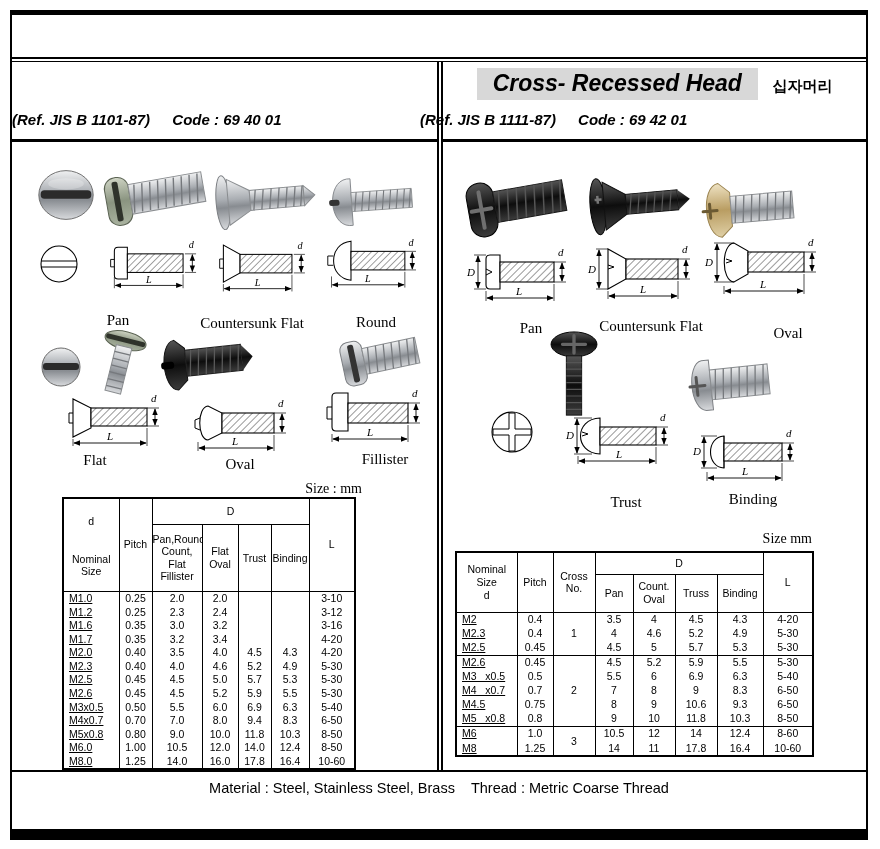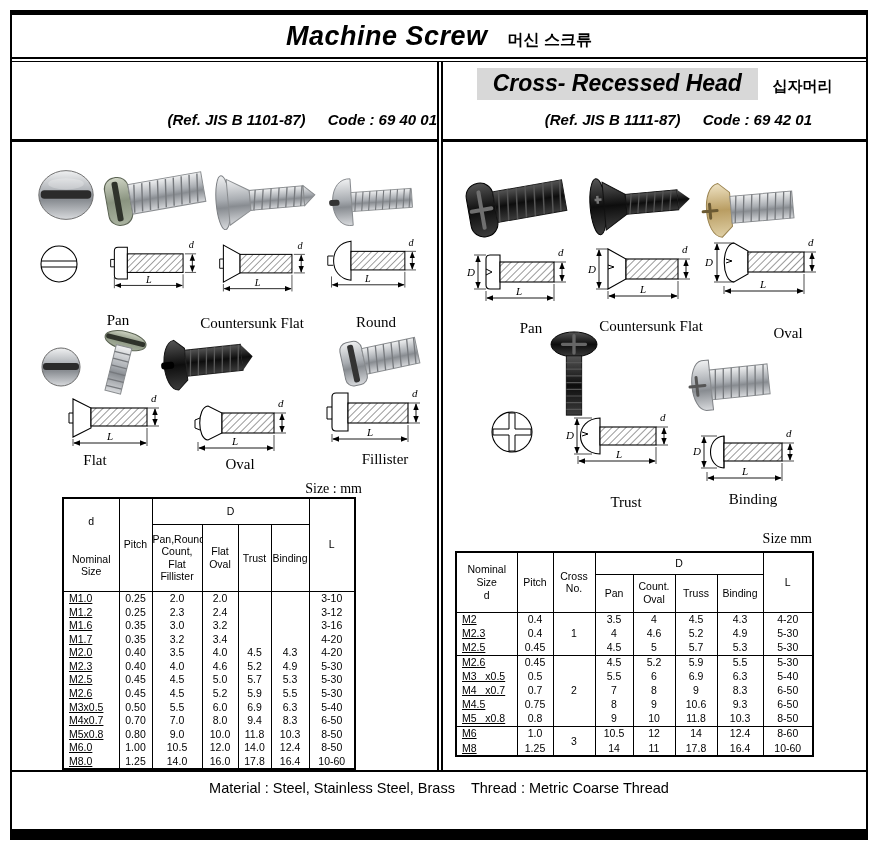--- a/index.html
+++ b/index.html
@@ -6,21 +6,21 @@
   .page{position:relative;width:880px;height:849px;font-family:"Liberation Sans",sans-serif;color:#000;}
   .abs{position:absolute;}
   .bk{background:#000;}
   .title-row{display:flex;justify-content:center;align-items:baseline;}
   .main-en{font:italic 700 27px "Liberation Sans",sans-serif;letter-spacing:.5px;}
   .main-kr{font:700 16px "Liberation Sans",sans-serif;margin-left:20px;}
   .secrow{text-align:center;white-space:nowrap;}
   .band{background:#d8d8d8;padding:2px 16px 4px;}
   .sec-head{font:italic 700 23px "Liberation Sans",sans-serif;}
   .sec-kr{font:700 15px "Liberation Sans",sans-serif;margin-left:10px;}
-  .refrow{text-align:right;font:italic 700 15px "Liberation Sans",sans-serif;white-space:nowrap;}
+  .refrow{text-align:left;font:italic 700 15px "Liberation Sans",sans-serif;white-space:nowrap;}
   .refrow span + span{margin-left:18px;}
   .cap{font:15px "Liberation Serif",serif;text-align:center;}
   .note{font:14px "Liberation Serif",serif;text-align:right;}
   .footrow{display:flex;justify-content:center;gap:16px;font:14.5px "Liberation Sans",sans-serif;}
   .dia text{font:italic 11px "Liberation Serif",serif;fill:#000;}
   
   .tbl{border-collapse:collapse;table-layout:fixed;border:2px solid #000;background:#fff;}
   .tbl th,.tbl td{border-left:1px solid #000;border-right:1px solid #000;
     font:10.5px/1.2 "Liberation Sans",sans-serif;font-weight:400;text-align:center;
     vertical-align:middle;padding:0;overflow:hidden;}
@@ -74,41 +74,37 @@
           <stop offset="1" stop-color="#e0d0a6"></stop>
       </linearGradient>
     </defs>
   </svg>
 
   <div class="abs bk" style="left:10px;top:10px;width:858px;height:5px"></div>
   <div class="abs bk" style="left:10px;top:829px;width:858px;height:11px"></div>
   <div class="abs bk" style="left:10px;top:10px;width:2px;height:830px"></div>
   <div class="abs bk" style="left:866px;top:10px;width:2px;height:830px"></div>
 
-  <div class="abs title-row" style="left:10px;top:21px;width:858px">
-    <span class="main-en">Machine Screw</span>
-    <span class="main-kr">머신 스크류</span>
-  </div>
   <div class="abs bk" style="left:10px;top:57px;width:858px;height:2px"></div>
   <div class="abs bk" style="left:10px;top:61px;width:858px;height:1px"></div>
 
   <div class="abs bk" style="left:437px;top:62px;width:2px;height:710px"></div>
   <div class="abs bk" style="left:441px;top:62px;width:2px;height:710px"></div>
 
   <div class="abs refrow" style="left:12px;top:111px;width:425px">
     <span>(Ref. JIS B 1101-87)</span>
     <span>Code : 69 40 01</span>
   </div>
   <div class="abs bk" style="left:12px;top:139px;width:425px;height:3px"></div>
 
   <div class="abs secrow" style="left:443px;top:70px;width:423px">
     <span class="band sec-head">Cross- Recessed Head</span>
     <span class="sec-kr">십자머리</span>
   </div>
-  <div class="abs refrow" style="left:437px;top:111px;width:375px">
+  <div class="abs refrow" style="left:420px;top:111px;width:375px">
     <span>(Ref. JIS B 1111-87)</span>
     <span>Code : 69 42 01</span>
   </div>
   <div class="abs bk" style="left:443px;top:139px;width:423px;height:3px"></div>
 
   <svg class="abs" style="left:36px;top:168px" width="60" height="54" viewBox="0 0 64 56">
     <ellipse cx="32" cy="28" rx="29" ry="26" fill="url(#metal)" stroke="#6a6a6a"></ellipse>
     <rect x="5" y="23" width="54" height="9" rx="4" fill="#2b2b2b"></rect>
     <ellipse cx="32" cy="16" rx="19" ry="6" fill="#fff" opacity="0.25"></ellipse>
   </svg>

